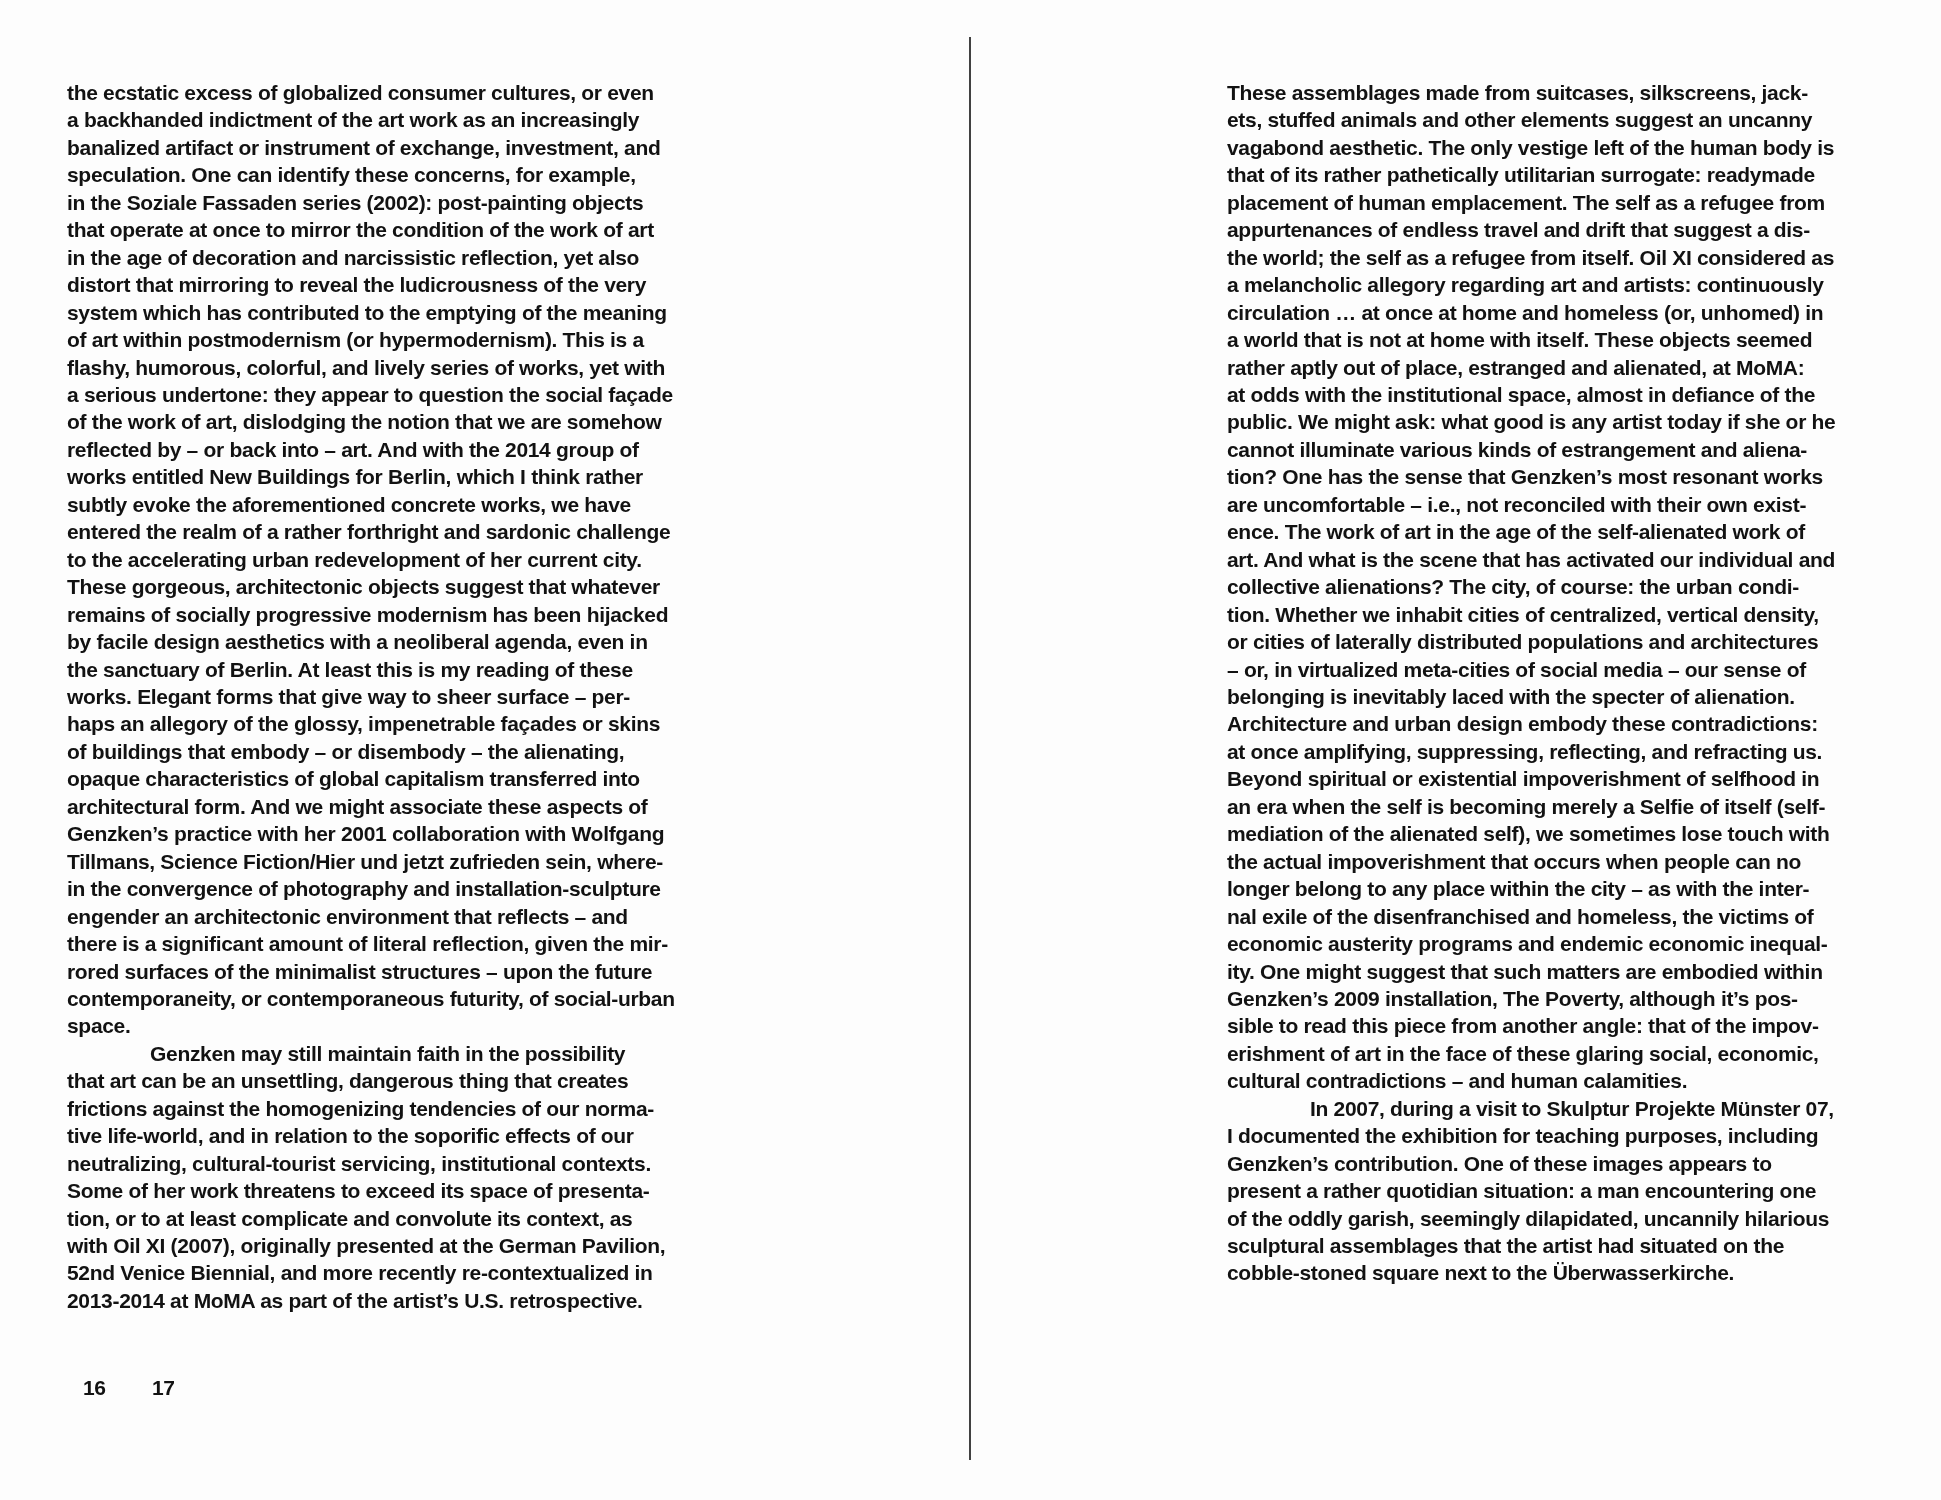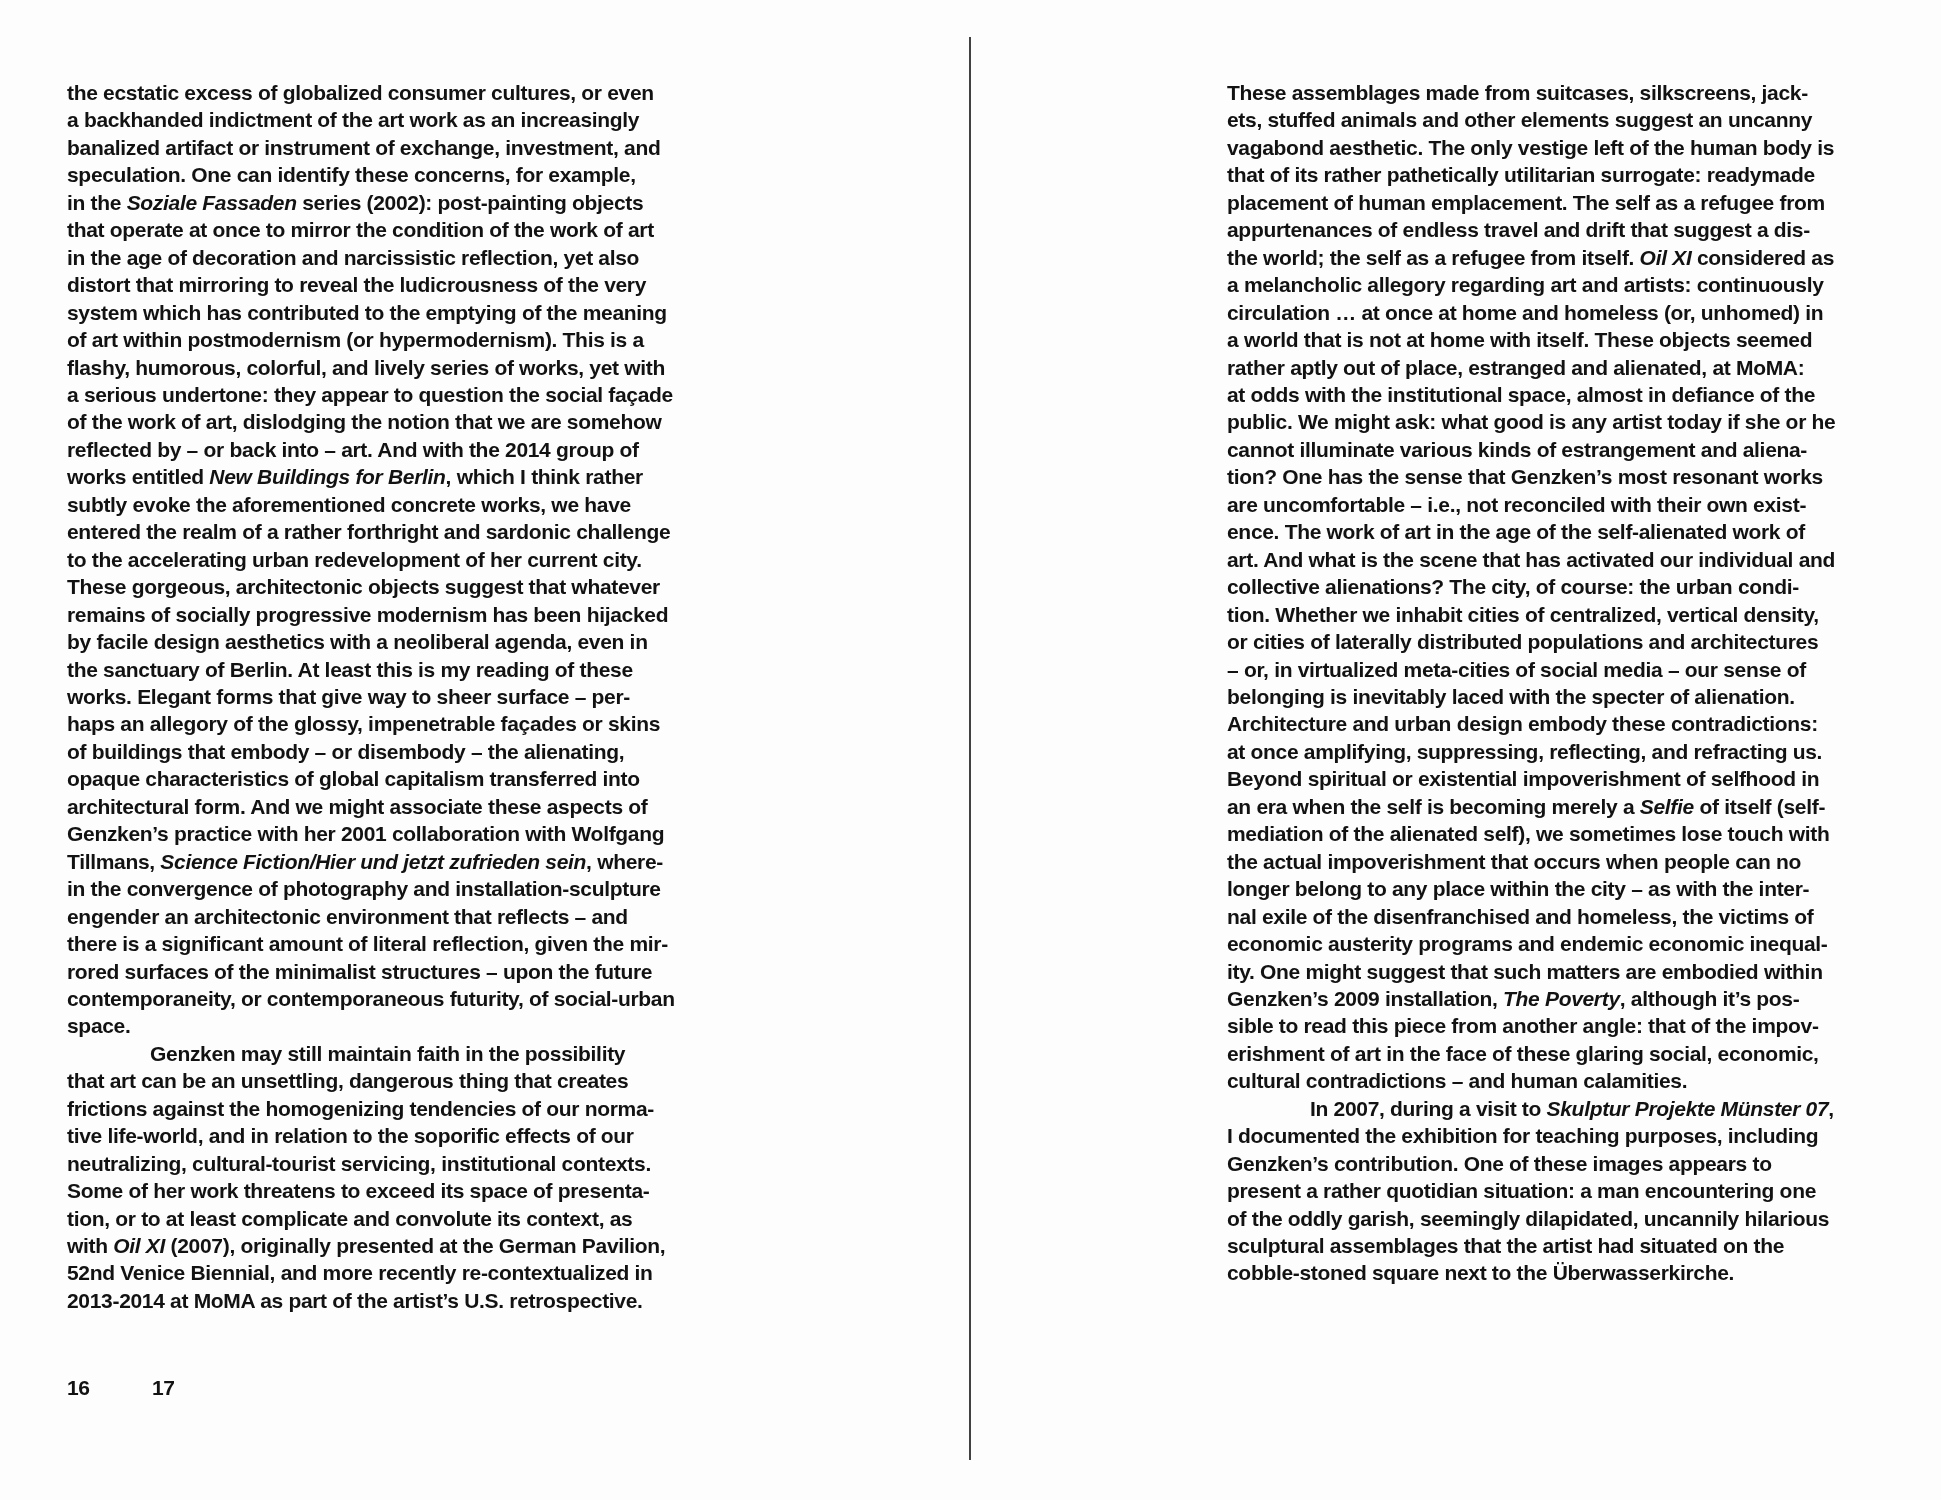--- a/index.html
+++ b/index.html
@@ -31,29 +31,29 @@
     top:79px;
     font-size:21px;
     line-height:27.45px;
     letter-spacing:-0.015em;
     white-space:nowrap;
   }
   .col.left{left:67px;}
   .col.right{left:1227px;}
   .line{display:block;}
   .line.indent{padding-left:83px;}
-  .it{font-style:italic;text-align:right;}
+  .it{text-align:right;}
   .folio{
     position:absolute;
     top:1374px;
     font-size:21px;
     line-height:27.45px;
     letter-spacing:-0.015em;
   }
-  .folio.left{left:67px;}
+  .folio.left{left:83px;}
   .folio.right{left:152px;}
 </style>
 </head>
 <body>
 
 <div class="spread">
   <div class="gutter-rule"></div>
 
   <div class="col left">
       <div>

